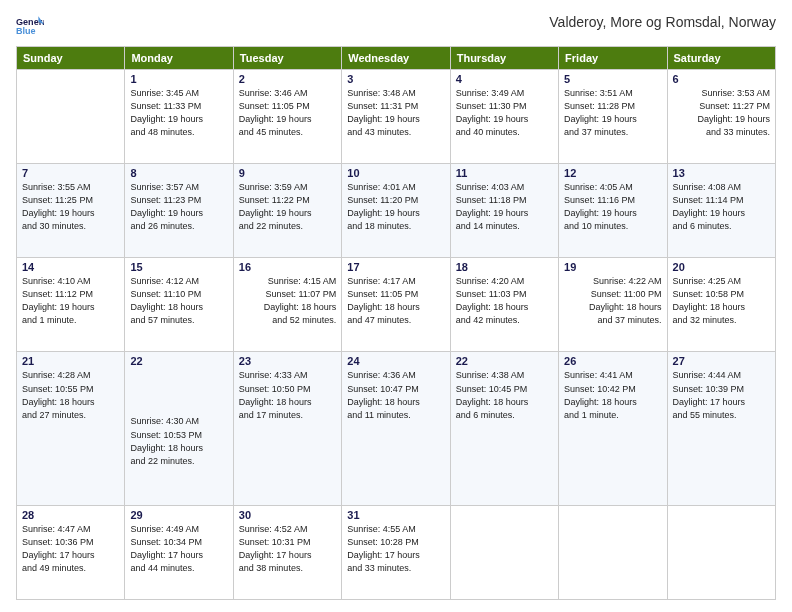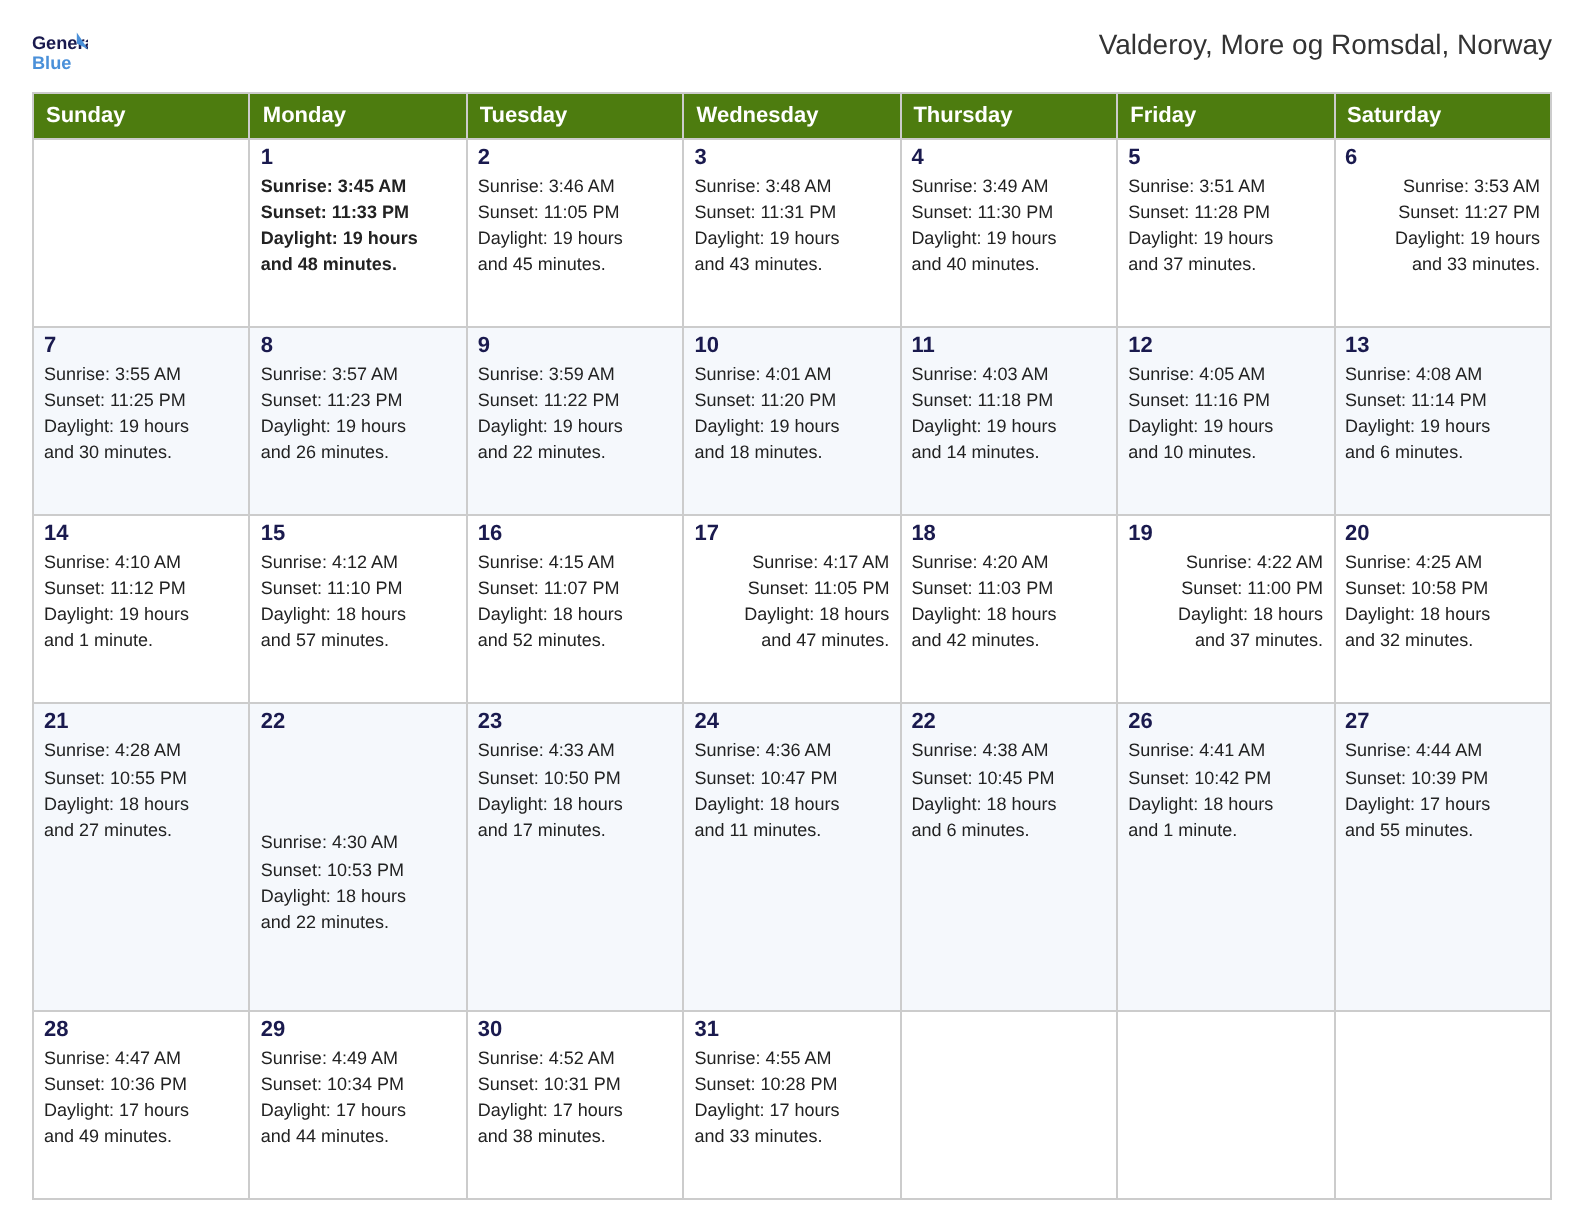--- a/index.html
+++ b/index.html
@@ -114,21 +114,21 @@
         <th>Thursday</th>
         <th>Friday</th>
         <th>Saturday</th>
       </tr>
     </thead>
     <tbody id="calendar-body">
     <tr>
           <td class="empty-cell"></td>
           <td>
             <div class="day-num">1</div>
-            <div class="day-info" style="white-space: pre-line; font-weight: bold;">Sunrise: 3:45 AM
+            <div class="day-info" style="white-space: pre-line;">Sunrise: 3:45 AM
 Sunset: 11:33 PM
 Daylight: 19 hours
 and 48 minutes.</div>
           </td>
           <td>
             <div class="day-num">2</div>
             <div class="day-info" style="white-space: pre-line;">Sunrise: 3:46 AM
 Sunset: 11:05 PM
 Daylight: 19 hours
 and 45 minutes.</div>
@@ -223,28 +223,28 @@
           </td>
           <td>
             <div class="day-num">15</div>
             <div class="day-info" style="white-space: pre-line;">Sunrise: 4:12 AM
 Sunset: 11:10 PM
 Daylight: 18 hours
 and 57 minutes.</div>
           </td>
           <td>
             <div class="day-num">16</div>
-            <div class="day-info" style="white-space: pre-line;">Sunrise: 4:15 AM
+            <div class="day-info" style="white-space: pre-line; text-align: right;">Sunrise: 4:15 AM
 Sunset: 11:07 PM
 Daylight: 18 hours
 and 52 minutes.</div>
           </td>
           <td>
             <div class="day-num">17</div>
-            <div class="day-info" style="white-space: pre-line; text-align: right;">Sunrise: 4:17 AM
+            <div class="day-info" style="white-space: pre-line;">Sunrise: 4:17 AM
 Sunset: 11:05 PM
 Daylight: 18 hours
 and 47 minutes.</div>
           </td>
           <td>
             <div class="day-num">18</div>
             <div class="day-info" style="white-space: pre-line;">Sunrise: 4:20 AM
 Sunset: 11:03 PM
 Daylight: 18 hours
 and 42 minutes.</div>

